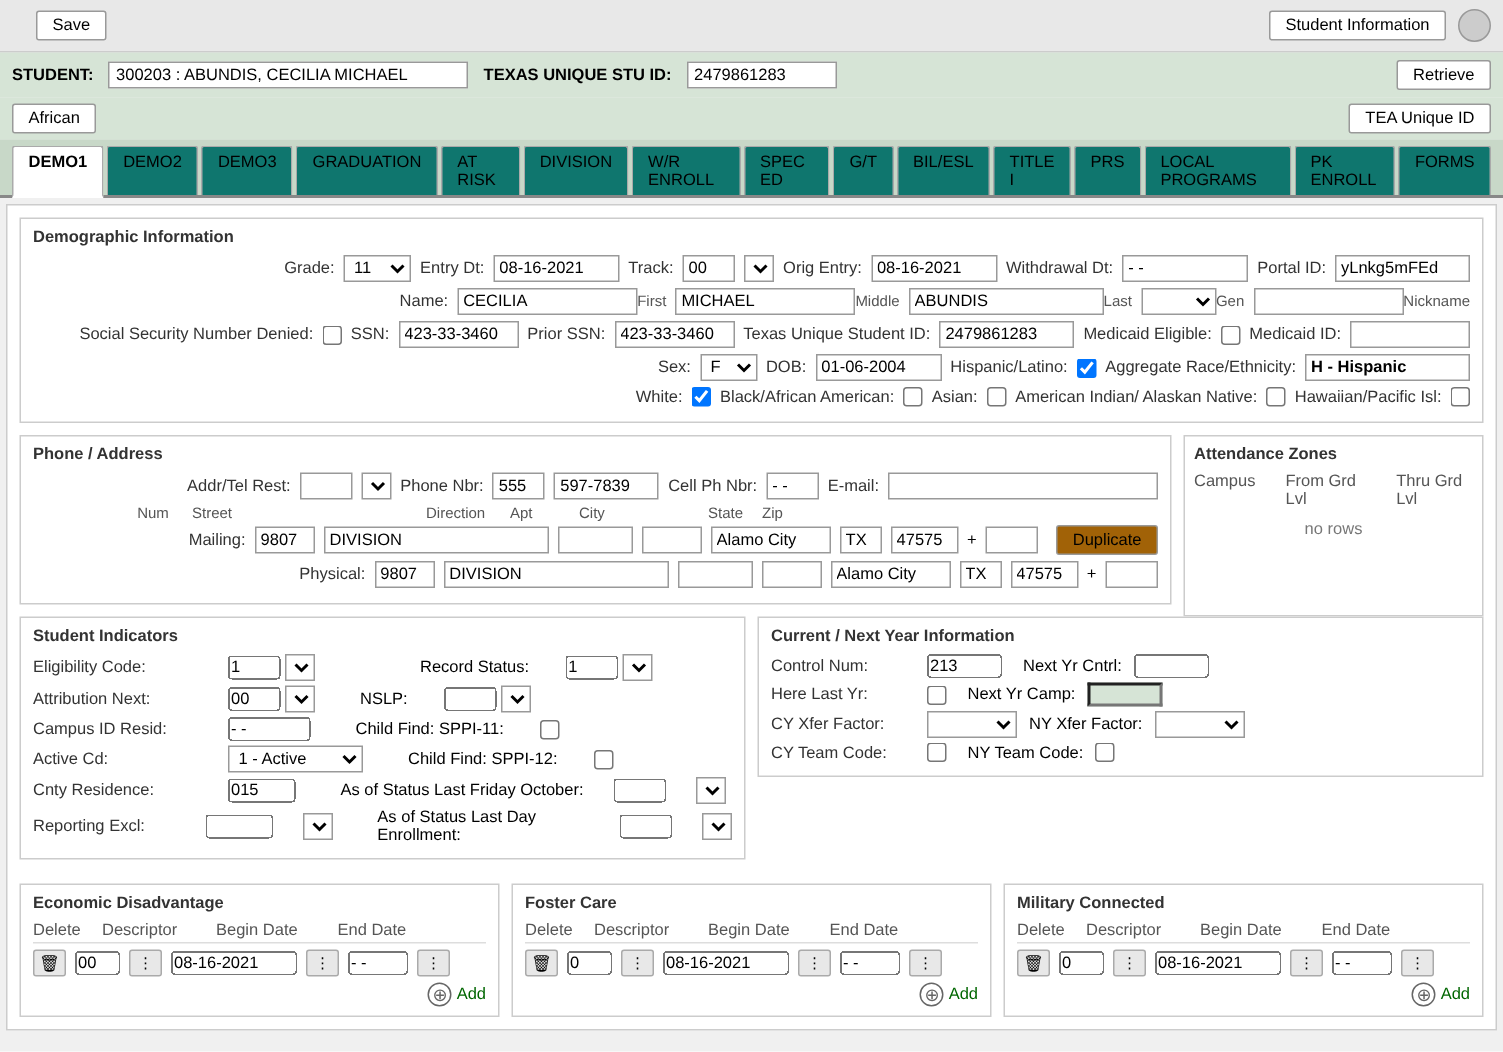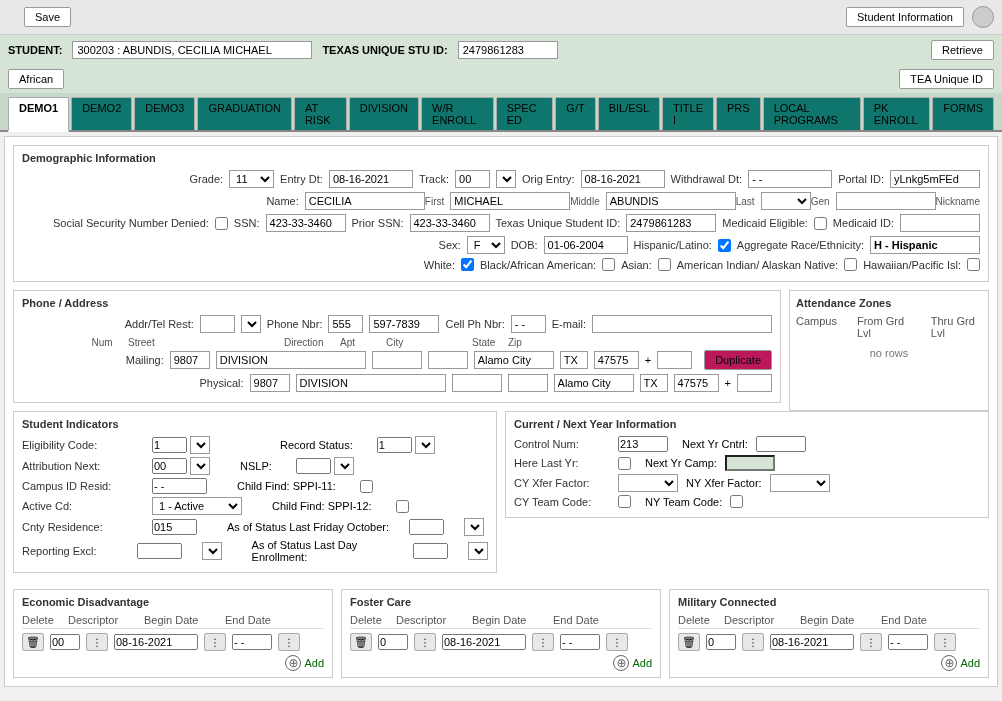--- a/index.html
+++ b/index.html
@@ -233,21 +233,21 @@
           <label>Mailing:</label>
           <input type="text" style="width: 40px;" value="9807">
           <input type="text" style="width: 150px;" value="DIVISION">
           <input type="text" style="width: 50px;">
           <input type="text" style="width: 40px;">
           <input type="text" style="width: 80px;" value="Alamo City">
           <input type="text" style="width: 28px;" value="TX">
           <input type="text" style="width: 45px;" value="47575">
           <span>+</span>
           <input type="text" style="width: 35px;">
-          <button style="background:#be185d; margin-left:6px;">Duplicate</button>
+          <button style="background:#a16207; margin-left:6px;">Duplicate</button>
         </div>
 
         <div class="form-row">
           <label>Physical:</label>
           <input type="text" style="width: 40px;" value="9807">
           <input type="text" style="width: 150px;" value="DIVISION">
           <input type="text" style="width: 50px;">
           <input type="text" style="width: 40px;">
           <input type="text" style="width: 80px;" value="Alamo City">
           <input type="text" style="width: 28px;" value="TX">

